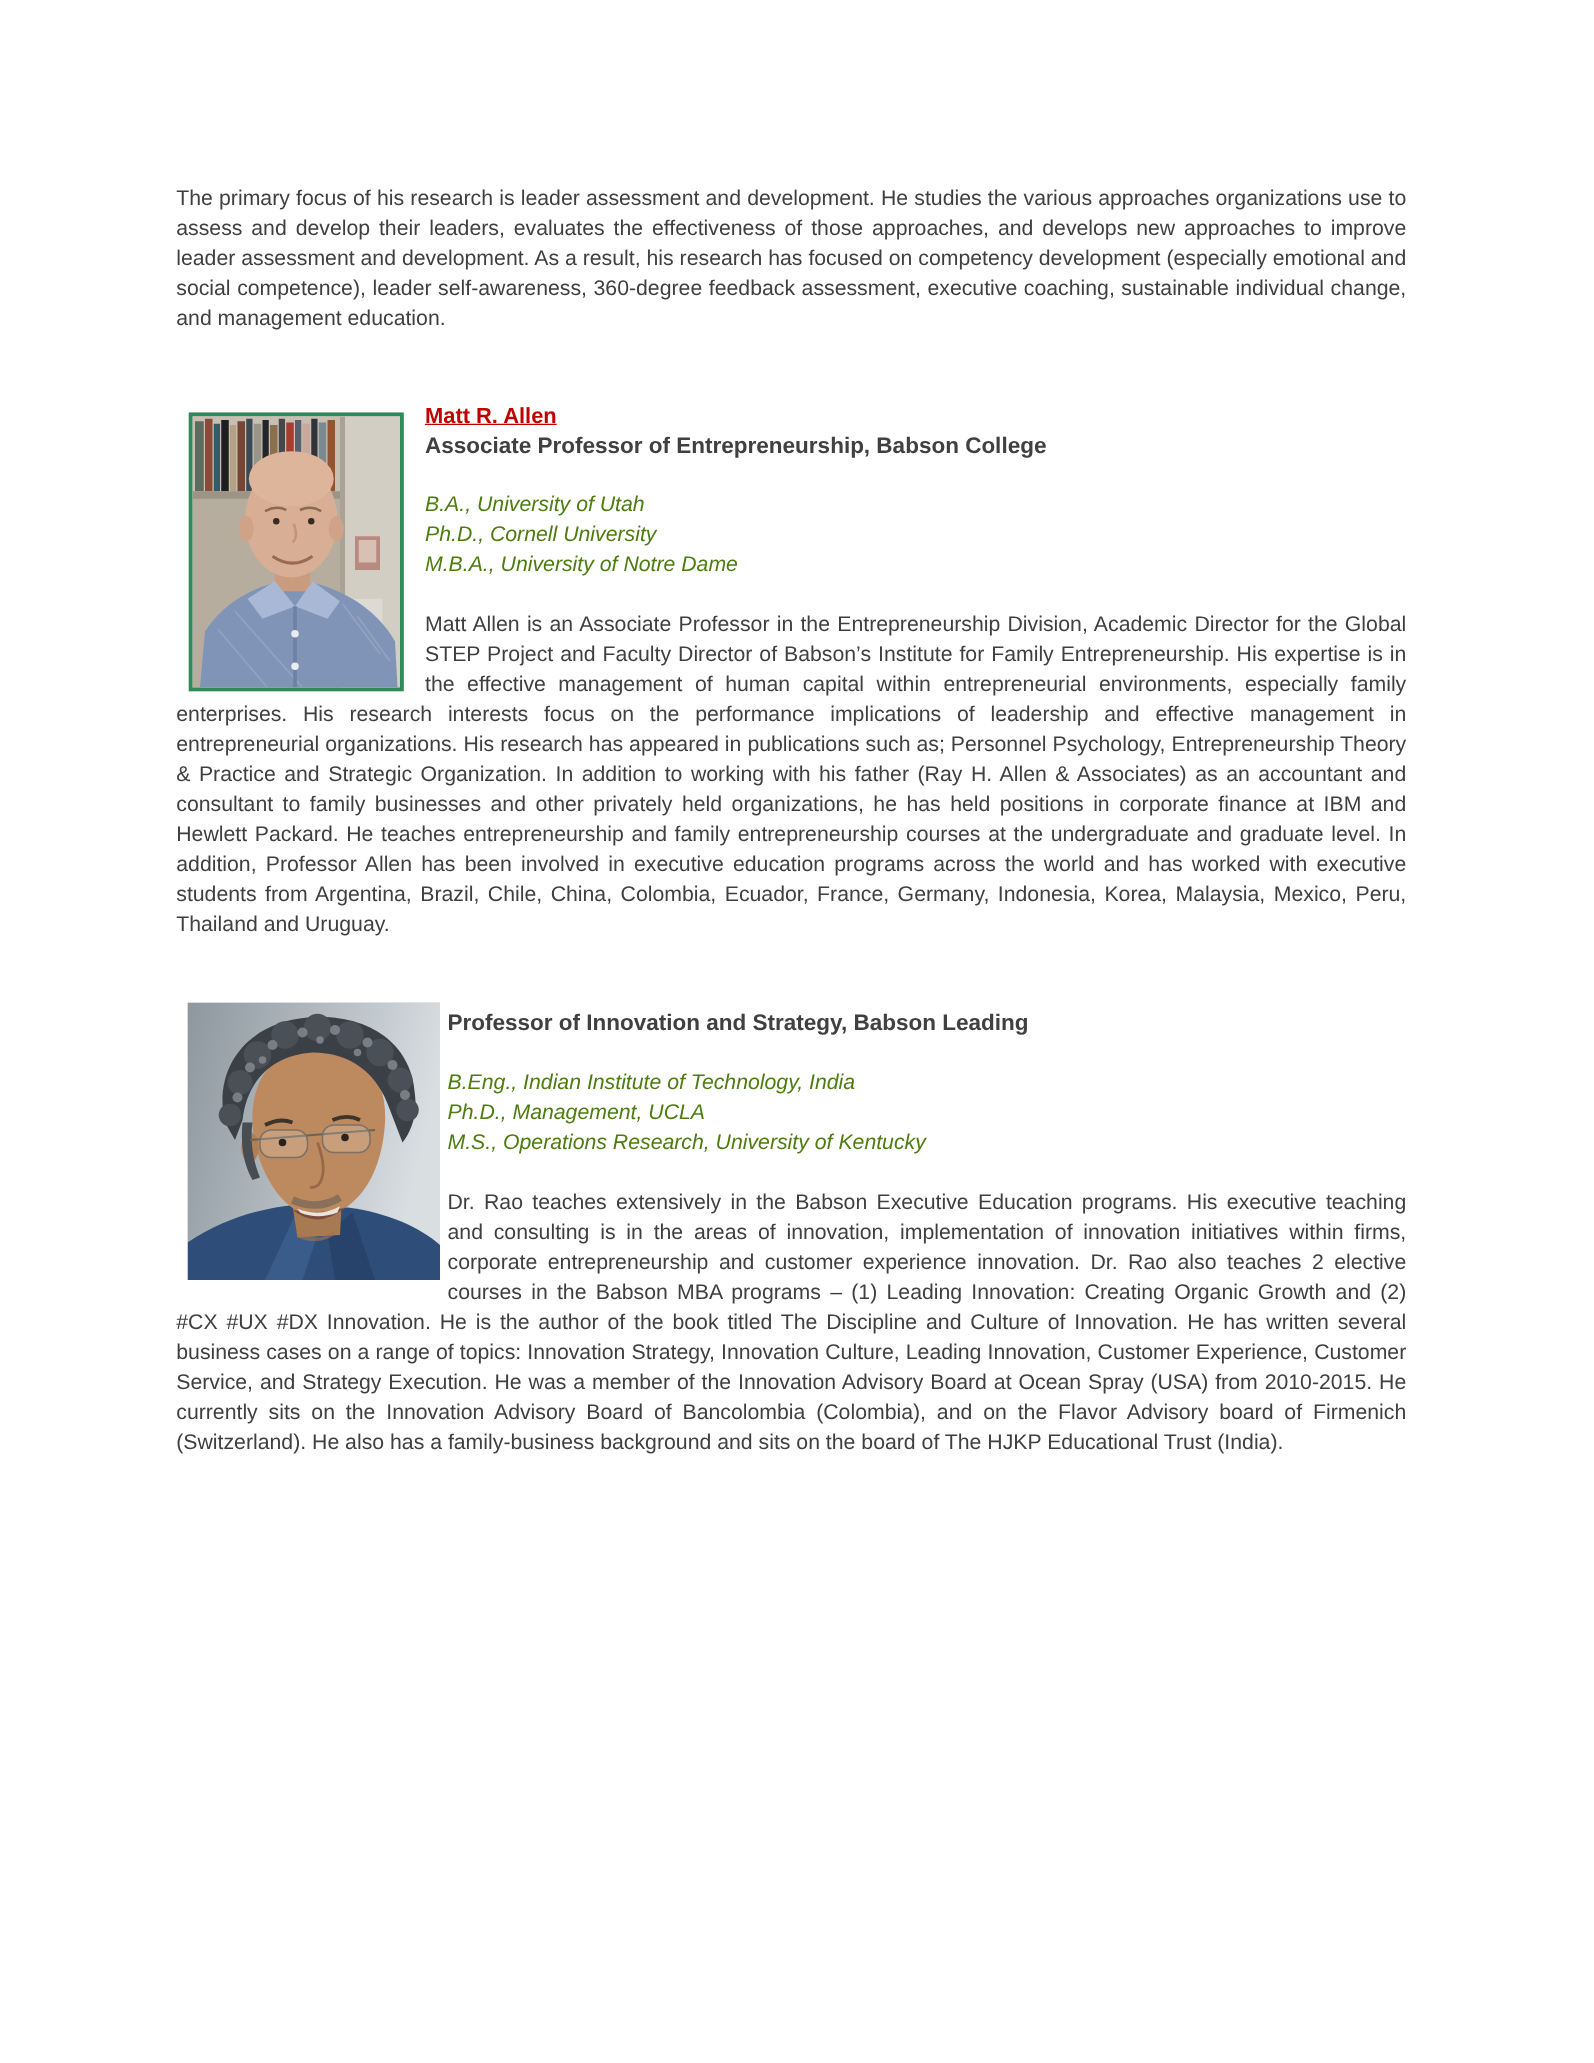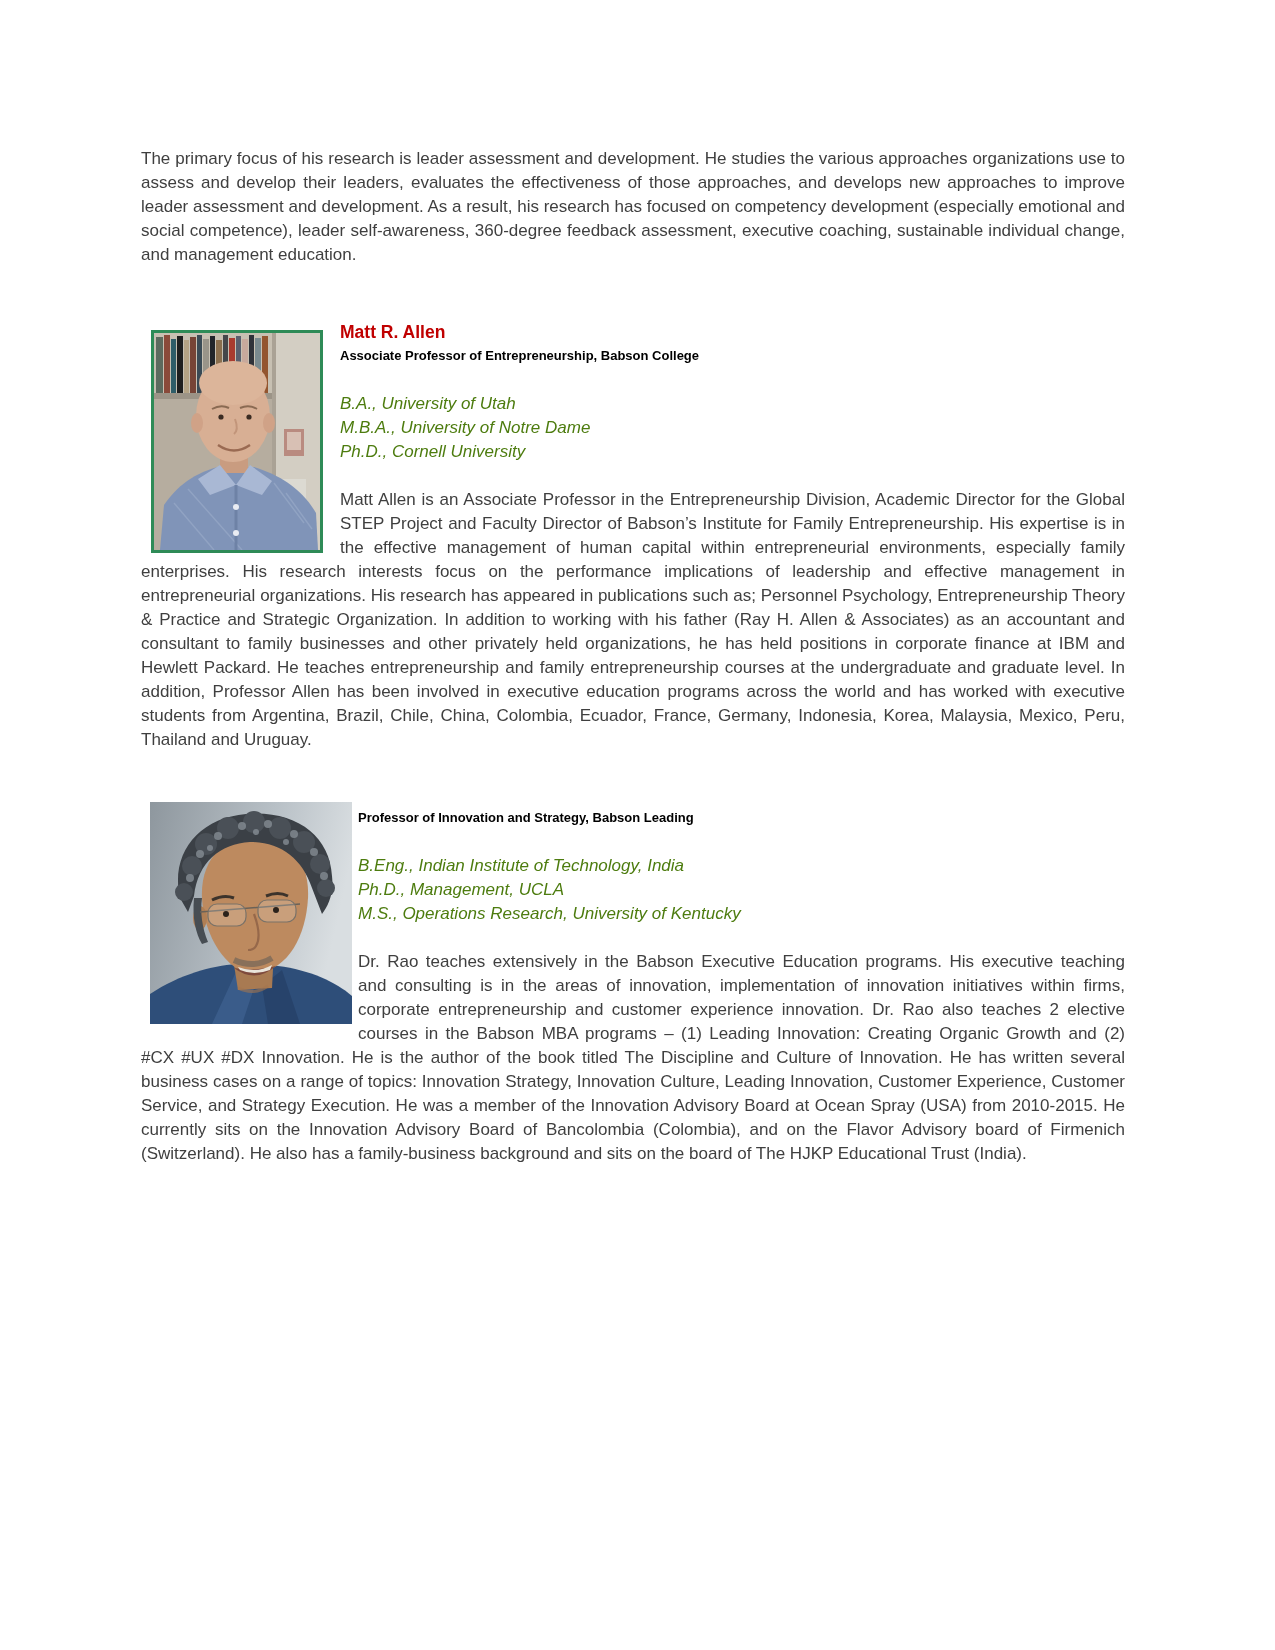--- a/index.html
+++ b/index.html
@@ -53,25 +53,26 @@
     height: 222px;
     border: none;
     margin: -4px 6px 4px 9px;
   }
   .profile-name {
     color: #c00000;
     font-weight: bold;
     font-size: 17.5px;
     line-height: 24px;
     text-align: left;
+    text-decoration: underline;
   }
   .profile-role {
-    color: #000000;
+    color: #404040;
     font-weight: bold;
-    font-size: 13px;
+    font-size: 18px;
     line-height: 24px;
     text-align: left;
   }
   .blank-line { height: 24px; }
   .degree-line {
     font-style: italic;
     color: #4d7c0f;
     line-height: 24px;
     text-align: left;
   }
@@ -148,22 +149,22 @@
         <circle cx="95" cy="84" r="2.6" fill="#3a2b22"></circle>
         <path d="M81,86 q4,11 -1,15" stroke="#c2957a" stroke-width="2" fill="none"></path>
         <path d="M64,112 q16,11 32,0" stroke="#9a6a52" stroke-width="2.4" fill="none"></path>
       </svg>
     </figure>
 
     <div class="profile-name">Matt R. Allen</div>
     <div class="profile-role">Associate Professor of Entrepreneurship, Babson College</div>
     <div class="blank-line"></div>
     <div class="degree-line">B.A., University of Utah</div>
+    <div class="degree-line">Ph.D., Cornell University</div>
     <div class="degree-line">M.B.A., University of Notre Dame</div>
-    <div class="degree-line">Ph.D., Cornell University</div>
     <div class="blank-line"></div>
     <p class="bio-text">Matt Allen is an Associate Professor in the Entrepreneurship Division, Academic Director for the Global STEP Project and Faculty Director of Babson’s Institute for Family Entrepreneurship. His expertise is in the effective management of human capital within entrepreneurial environments, especially family enterprises. His research interests focus on the performance implications of leadership and effective management in entrepreneurial organizations. His research has appeared in publications such as; Personnel Psychology, Entrepreneurship Theory &amp; Practice and Strategic Organization. In addition to working with his father (Ray H. Allen &amp; Associates) as an accountant and consultant to family businesses and other privately held organizations, he has held positions in corporate finance at IBM and Hewlett Packard. He teaches entrepreneurship and family entrepreneurship courses at the undergraduate and graduate level. In addition, Professor Allen has been involved in executive education programs across the world and has worked with executive students from Argentina, Brazil, Chile, China, Colombia, Ecuador, France, Germany, Indonesia, Korea, Malaysia, Mexico, Peru, Thailand and Uruguay.</p>
   </section>
 
   <section class="profile-section">
     <figure class="photo-frame photo-jay">
       <svg width="202" height="222" viewBox="0 0 202 222" xmlns="http://www.w3.org/2000/svg">
         <defs>
           <linearGradient id="jayBg" x1="0" y1="0" x2="1" y2="0.25">
             <stop offset="0" stop-color="#8e979e"></stop>

